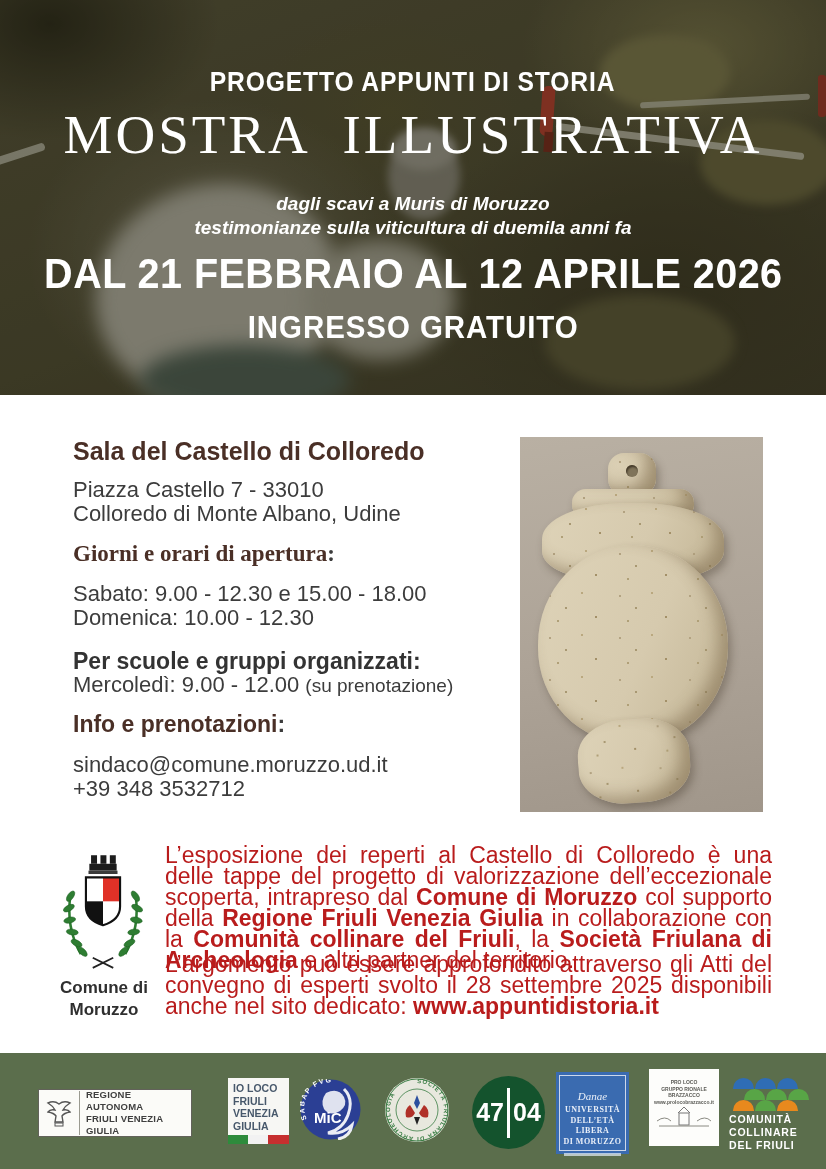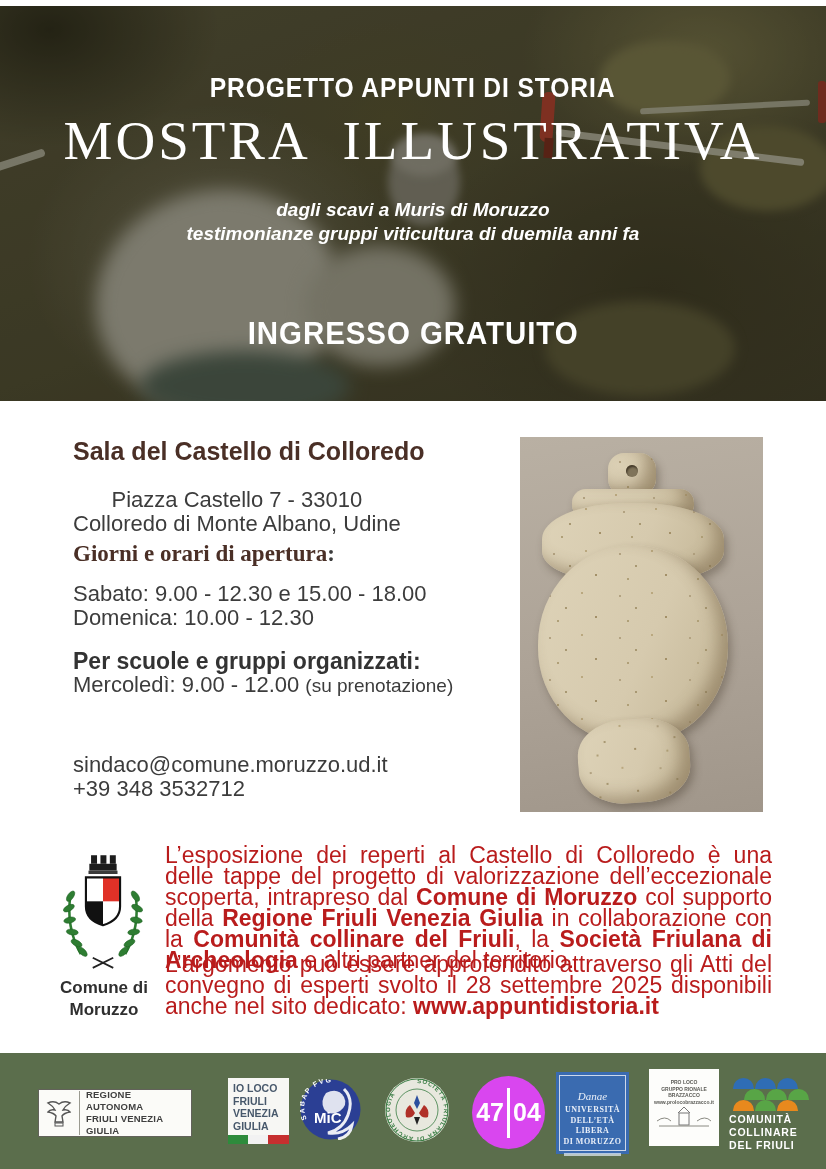--- a/index.html
+++ b/index.html
@@ -1,20 +1,20 @@
 <!DOCTYPE html>
 <html><head>
 <meta charset="utf-8">
 <style>
   html,body{margin:0;padding:0;background:#888;}
   .poster{position:relative;width:826px;height:1169px;background:#ffffff;overflow:hidden;
           font-family:"Liberation Sans","DejaVu Sans",sans-serif;margin:0 auto;}
 
   
-  .hero{position:absolute;left:0;top:6px;width:826px;height:395px;overflow:hidden;
+  .hero{position:absolute;left:0;top:0;width:826px;height:395px;overflow:hidden;
     background:
       radial-gradient(300px 200px at 85% 12%, #7a744a 0%, rgba(122,116,74,0) 60%),
       radial-gradient(260px 180px at 6% 6%, #262416 0%, rgba(38,36,22,0) 65%),
       radial-gradient(420px 300px at 80% 72%, #3a3522 0%, rgba(58,53,34,0) 60%),
       radial-gradient(340px 280px at 26% 64%, #75705a 0%, rgba(117,112,90,0) 55%),
       radial-gradient(220px 160px at 47% 28%, #565130 0%, rgba(86,81,48,0) 60%),
       linear-gradient(160deg,#57533a 0%,#4e4a31 55%,#3f3b28 100%);}
   .blob{position:absolute;border-radius:50%;}
   .hero-overlay{position:absolute;inset:0;background:rgba(33,34,19,.42);}
   .hero-text{position:absolute;left:0;width:826px;text-align:center;color:#fff;z-index:5;}
@@ -28,21 +28,21 @@
   .dates .condensed{transform:scaleX(.92);}
   .admission{top:310px;font-size:31px;font-weight:600;letter-spacing:1px;}
   .admission .condensed{transform:scaleX(.95);}
 
   
   .abs{position:absolute;}
   .brown-h{color:#4a2f26;font-weight:700;font-size:23px;}
   .colon{color:#3c3c3c;font-weight:700;}
   .body-t{color:#3c3c3c;font-size:22px;line-height:24px;}
   .venue-name{left:73px;top:437px;font-size:25px;}
-  .addr{left:73px;top:488px;text-align:center;}
+  .addr{left:73px;top:478px;}
   .hours-h{left:73px;top:541px;font-family:Liberation Serif, serif;}
   .hours{left:73px;top:582px;}
   .groups-h{left:73px;top:648px;color:#333;font-weight:700;font-size:23px;}
   .groups{left:73px;top:673px;}
   .groups .note{font-size:19px;text-align:right;}
   .info-h{left:73px;top:711px;}
   .contact{left:73px;top:753px;}
 
   
   .artifact-photo{left:520px;top:437px;width:243px;height:375px;overflow:hidden;
@@ -70,21 +70,21 @@
   .logo{position:absolute;}
   .regione-box{left:38px;top:36px;width:152px;height:46px;background:#fbfbf8;border:1px solid #62625a;
                display:flex;align-items:center;}
   .regione-eagle{width:40px;height:44px;border-right:1px solid #9a9a90;display:flex;align-items:center;justify-content:center;}
   .regione-text{flex:1;padding-left:6px;color:#3f3f3f;font-size:9.5px;font-weight:700;line-height:12px;letter-spacing:.2px;}
   .iosono-box{left:228px;top:25px;width:61px;height:66px;background:#f7f7f4;display:flex;flex-direction:column;}
   .iosono-text{flex:1;padding:4px 0 0 5px;color:#47586b;font-size:10.5px;font-weight:700;line-height:12.5px;}
   .iosono-flag{height:9px;background:linear-gradient(90deg,#2e8b3c 0 33%,#f2f2f2 33% 66%,#c62f2f 66%);}
   .mic-circle{left:300px;top:26px;width:61px;height:61px;}
   .sfa-circle{left:384px;top:24px;width:66px;height:66px;}
-  .c4704{left:472px;top:23px;width:73px;height:73px;border-radius:50%;background:#d946ef;
+  .c4704{left:472px;top:23px;width:73px;height:73px;border-radius:50%;background:#14532d;
          display:flex;align-items:center;justify-content:center;color:#fff;font-weight:700;font-size:25px;}
   .c4704 .bar{width:3px;height:50px;background:#fff;margin:0 3px;}
   .uni-box{left:556px;top:19px;width:73px;height:82px;background:#3a6bb0;color:#e9eff8;text-align:center;}
   .uni-inner{position:absolute;inset:3px;border:1px solid #cdd8ea;}
   .uni-script{font-family:"Liberation Serif","DejaVu Serif",serif;font-style:italic;font-size:11px;margin-top:18px;}
   .uni-lines{font-family:"Liberation Serif","DejaVu Serif",serif;font-size:8px;font-weight:700;
              letter-spacing:.5px;line-height:10.5px;margin-top:3px;}
   .uni-foot{height:3px;background:rgba(230,238,250,.7);margin:6px 8px 0 8px;}
   .proloco-box{left:649px;top:16px;width:70px;height:77px;background:#fdfdfb;text-align:center;}
   .proloco-lines{color:#5a5a55;font-size:5px;font-weight:700;line-height:6.5px;padding-top:10px;}
@@ -113,36 +113,38 @@
     <div style="position:absolute;left:640px;top:98px;width:170px;height:6px;background:#cfcdbf;opacity:.75;transform:rotate(-3deg);border-radius:4px;"></div>
     <div style="position:absolute;left:-6px;top:150px;width:52px;height:8px;background:#cfcdbf;opacity:.8;transform:rotate(-18deg);border-radius:4px;"></div>
     <div style="position:absolute;left:541px;top:86px;width:13px;height:50px;background:#c23b2b;border-radius:6px;transform:rotate(4deg);"></div>
     <div style="position:absolute;left:544px;top:132px;width:9px;height:20px;background:#7e2418;transform:rotate(4deg);"></div>
     <div style="position:absolute;left:818px;top:75px;width:8px;height:42px;background:#a83326;border-radius:3px;"></div>
     <div class="hero-overlay"></div>
 
     <div class="hero-text kicker"><span class="condensed">PROGETTO APPUNTI DI STORIA</span></div>
     <div class="hero-text big-title">MOSTRA ILLUSTRATIVA</div>
     <div class="hero-text sub1">dagli scavi a Muris di Moruzzo</div>
-    <div class="hero-text sub2">testimonianze gruppi viticultura di duemila anni fa</div>
+    <div class="hero-text sub2">testimonianze sulla viticultura di duemila anni fa</div>
+    <div class="hero-text dates"><span class="condensed">DAL 21 FEBBRAIO AL 12 APRILE 2026</span></div>
     <div class="hero-text admission"><span class="condensed">INGRESSO GRATUITO</span></div>
   </div>
 
   <div class="abs venue-name brown-h">Sala del Castello di Colloredo</div>
   <div class="abs addr body-t">
     <div>Piazza Castello 7 - 33010</div>
     <div>Colloredo di Monte Albano, Udine</div>
   </div>
   <div class="abs hours-h"><span class="brown-h">Giorni e orari di apertura</span><span class="colon" style="font-size:23px;">:</span></div>
   <div class="abs hours body-t">
     <div>Sabato: 9.00 - 12.30 e 15.00 - 18.00</div>
     <div>Domenica: 10.00 - 12.30</div>
   </div>
   <div class="abs groups-h">Per scuole e gruppi organizzati:</div>
   <div class="abs groups body-t"><span>Mercoledì: 9.00 - 12.00 </span><span class="note">(su prenotazione)</span></div>
+  <div class="abs info-h"><span class="brown-h">Info e prenotazioni</span><span class="colon" style="font-size:23px;">:</span></div>
   <div class="abs contact body-t">
     <div>sindaco@comune.moruzzo.ud.it</div>
     <div>+39 348 3532712</div>
   </div>
 
   <div class="abs artifact-photo">
     <div class="stone" style="left:88px;top:16px;width:48px;height:42px;border-radius:16px;"></div>
     <div style="position:absolute;left:106px;top:28px;width:12px;height:12px;border-radius:50%;background:#80745a;box-shadow:inset 1px 2px 2px rgba(40,32,18,.7);"></div>
     <div class="stone" style="left:52px;top:52px;width:122px;height:30px;border-radius:14px;"></div>
     <div class="stone" style="left:22px;top:66px;width:182px;height:78px;border-radius:46% 46% 38% 38%;"></div>

